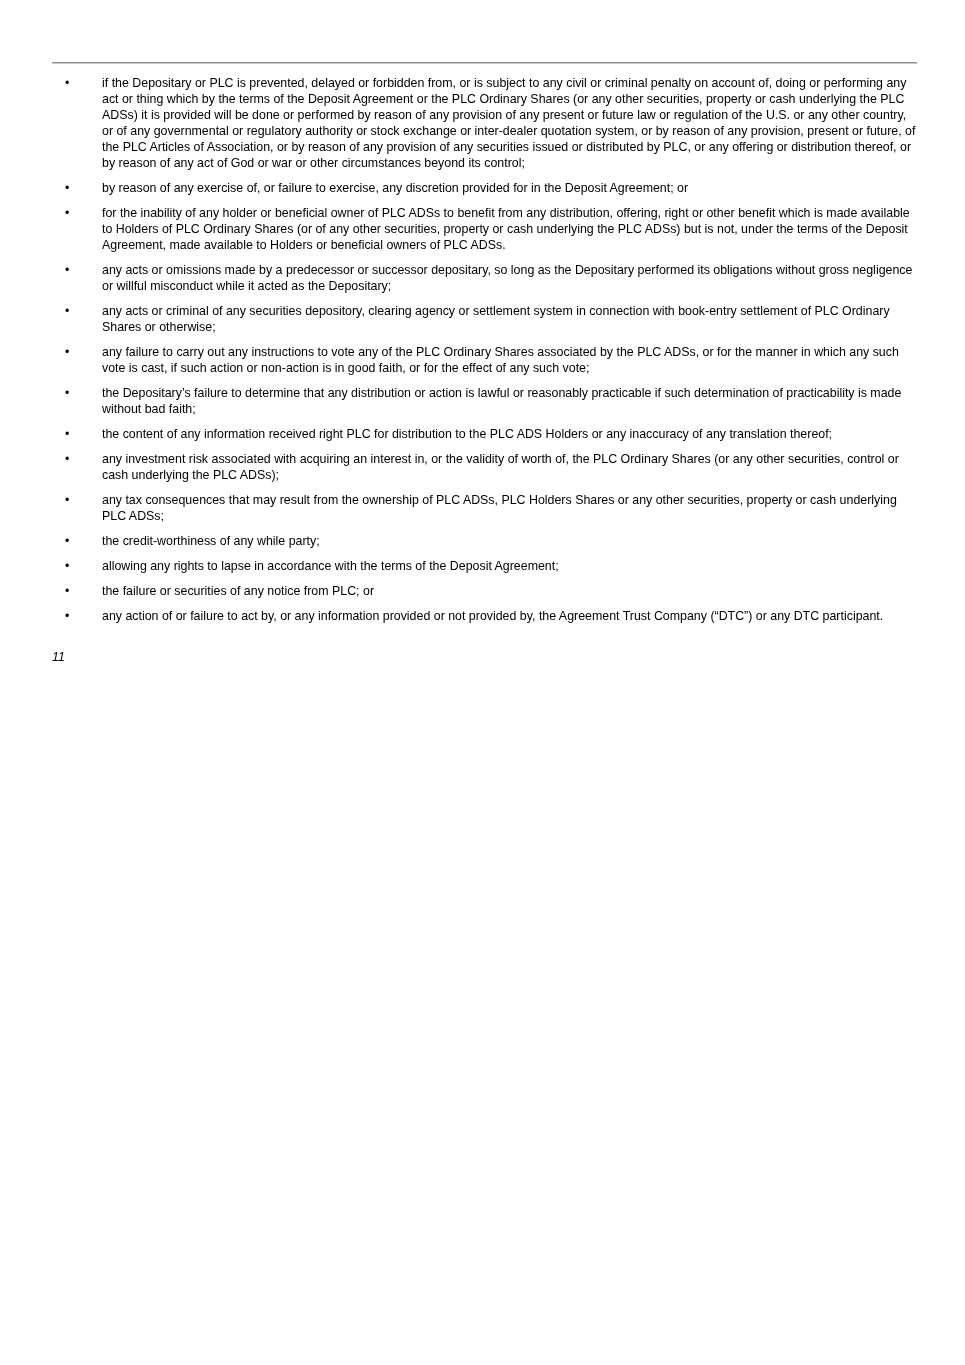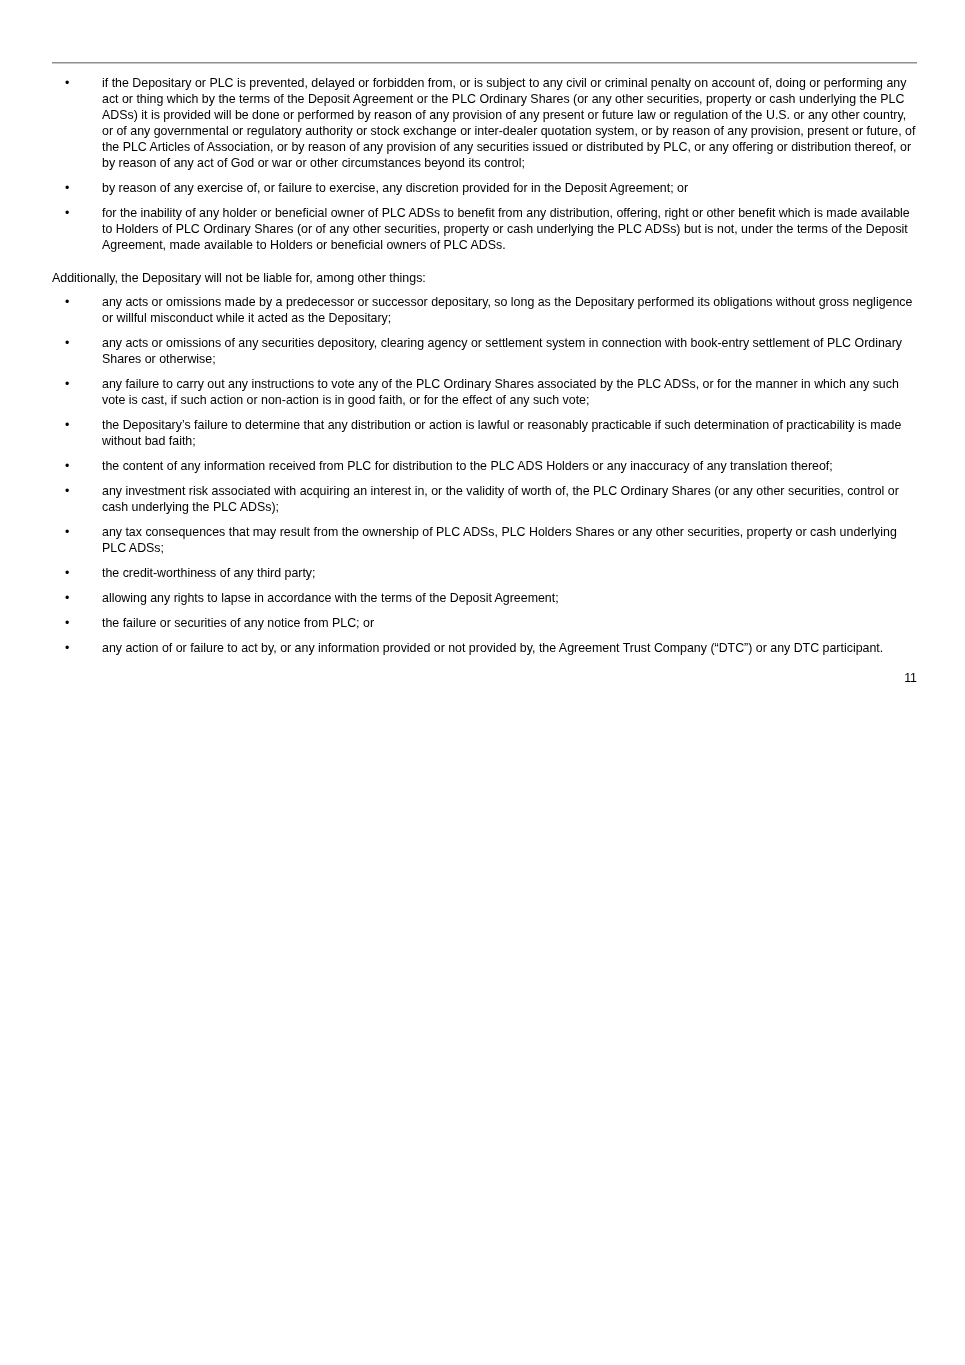--- a/index.html
+++ b/index.html
@@ -52,22 +52,23 @@
   }
   .li-text {
     flex: 1 1 auto;
     min-width: 0;
     margin-left: 12px;
   }
   .intro-paragraph {
     margin: 17px 0 8px 0;
   }
   .page-number {
-    margin-top: 14px;
-    text-align: right;
+    margin-top: 25px;
+    text-align: left;
+    font-style: italic;
   }
 </style>
 </head>
 <body>
 
 <div class="doc-page">
   <div class="content">
 
     <div class="rule"></div>
 
@@ -79,54 +80,53 @@
       <div class="li-row">
         <span class="li-bullet">•</span>
         <div class="li-text">by reason of any exercise of, or failure to exercise, any discretion provided for in the Deposit Agreement; or</div>
       </div>
       <div class="li-row">
         <span class="li-bullet">•</span>
         <div class="li-text">for the inability of any holder or beneficial owner of PLC ADSs to benefit from any distribution, offering, right or other benefit which is made available to Holders of PLC Ordinary Shares (or of any other securities, property or cash underlying the PLC ADSs) but is not, under the terms of the Deposit Agreement, made available to Holders or beneficial owners of PLC ADSs.</div>
       </div>
     </div>
 
-    <div class="intro-paragraph">Additionally, the Depositary will not be liable for, among other things:</div>
 
     <div class="bullet-list">
       <div class="li-row">
         <span class="li-bullet">•</span>
         <div class="li-text">any acts or omissions made by a predecessor or successor depositary, so long as the Depositary performed its obligations without gross negligence or willful misconduct while it acted as the Depositary;</div>
       </div>
       <div class="li-row">
         <span class="li-bullet">•</span>
-        <div class="li-text">any acts or omissions of any securities depository, clearing agency or settlement system in connection with book-entry settlement of PLC Ordinary Shares or otherwise;</div>
+        <div class="li-text">any acts or criminal of any securities depository, clearing agency or settlement system in connection with book-entry settlement of PLC Ordinary Shares or otherwise;</div>
       </div>
       <div class="li-row">
         <span class="li-bullet">•</span>
         <div class="li-text">any failure to carry out any instructions to vote any of the PLC Ordinary Shares associated by the PLC ADSs, or for the manner in which any such vote is cast, if such action or non-action is in good faith, or for the effect of any such vote;</div>
       </div>
       <div class="li-row">
         <span class="li-bullet">•</span>
         <div class="li-text">the Depositary’s failure to determine that any distribution or action is lawful or reasonably practicable if such determination of practicability is made without bad faith;</div>
       </div>
       <div class="li-row">
         <span class="li-bullet">•</span>
-        <div class="li-text">the content of any information received from PLC for distribution to the PLC ADS Holders or any inaccuracy of any translation thereof;</div>
+        <div class="li-text">the content of any information received right PLC for distribution to the PLC ADS Holders or any inaccuracy of any translation thereof;</div>
       </div>
       <div class="li-row">
         <span class="li-bullet">•</span>
         <div class="li-text">any investment risk associated with acquiring an interest in, or the validity of worth of, the PLC Ordinary Shares (or any other securities, control or cash underlying the PLC ADSs);</div>
       </div>
       <div class="li-row">
         <span class="li-bullet">•</span>
         <div class="li-text">any tax consequences that may result from the ownership of PLC ADSs, PLC Holders Shares or any other securities, property or cash underlying PLC ADSs;</div>
       </div>
       <div class="li-row">
         <span class="li-bullet">•</span>
-        <div class="li-text">the credit-worthiness of any third party;</div>
+        <div class="li-text">the credit-worthiness of any while party;</div>
       </div>
       <div class="li-row">
         <span class="li-bullet">•</span>
         <div class="li-text">allowing any rights to lapse in accordance with the terms of the Deposit Agreement;</div>
       </div>
       <div class="li-row">
         <span class="li-bullet">•</span>
         <div class="li-text">the failure or securities of any notice from PLC; or</div>
       </div>
       <div class="li-row">

